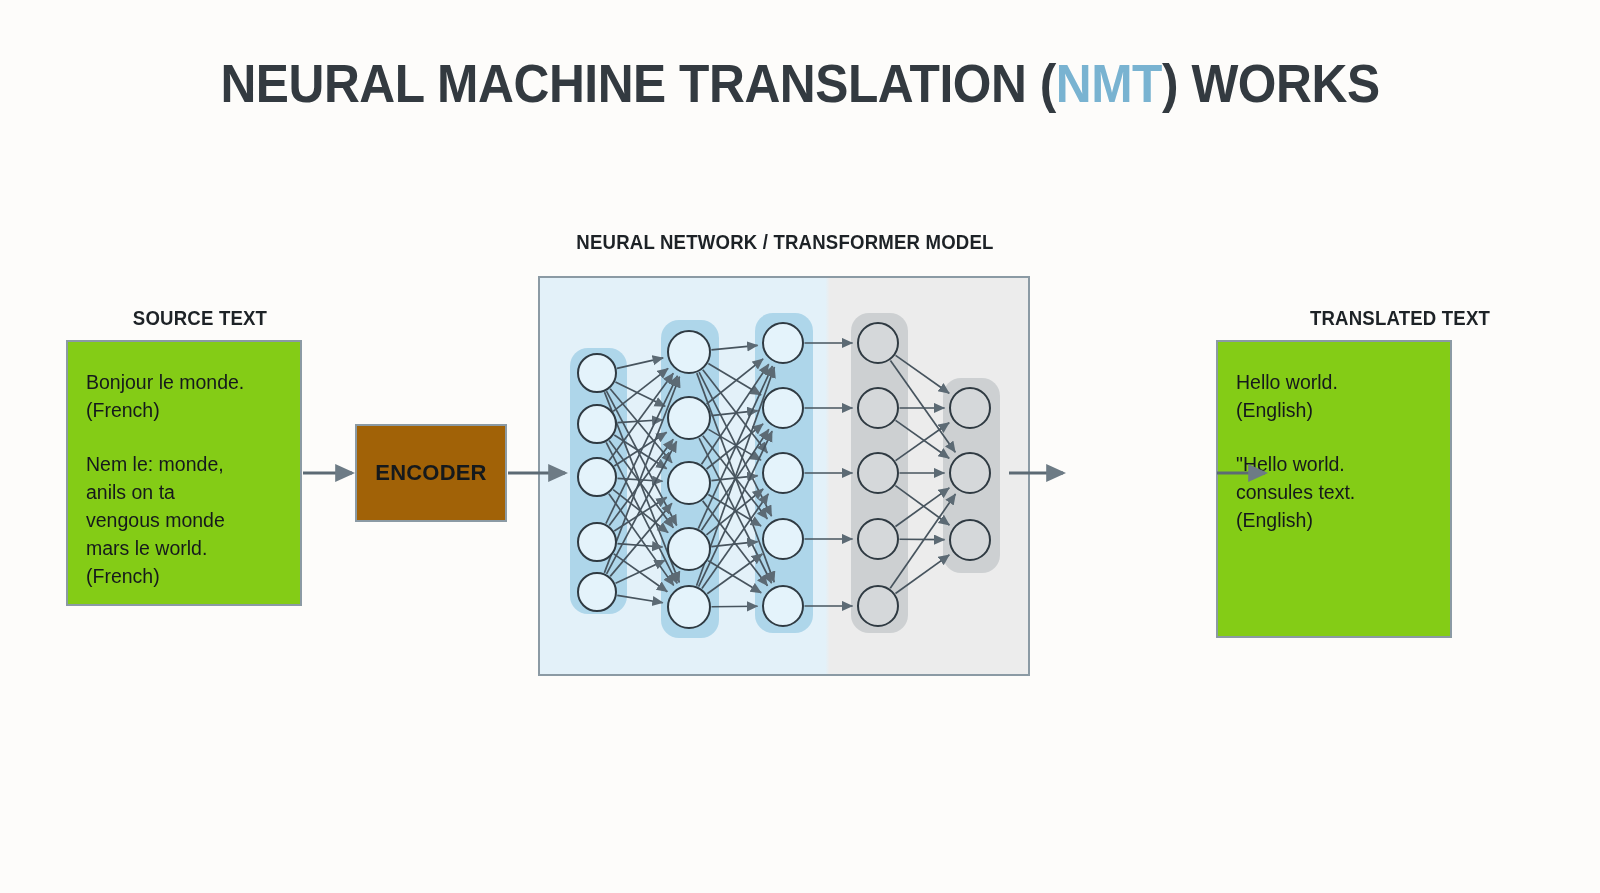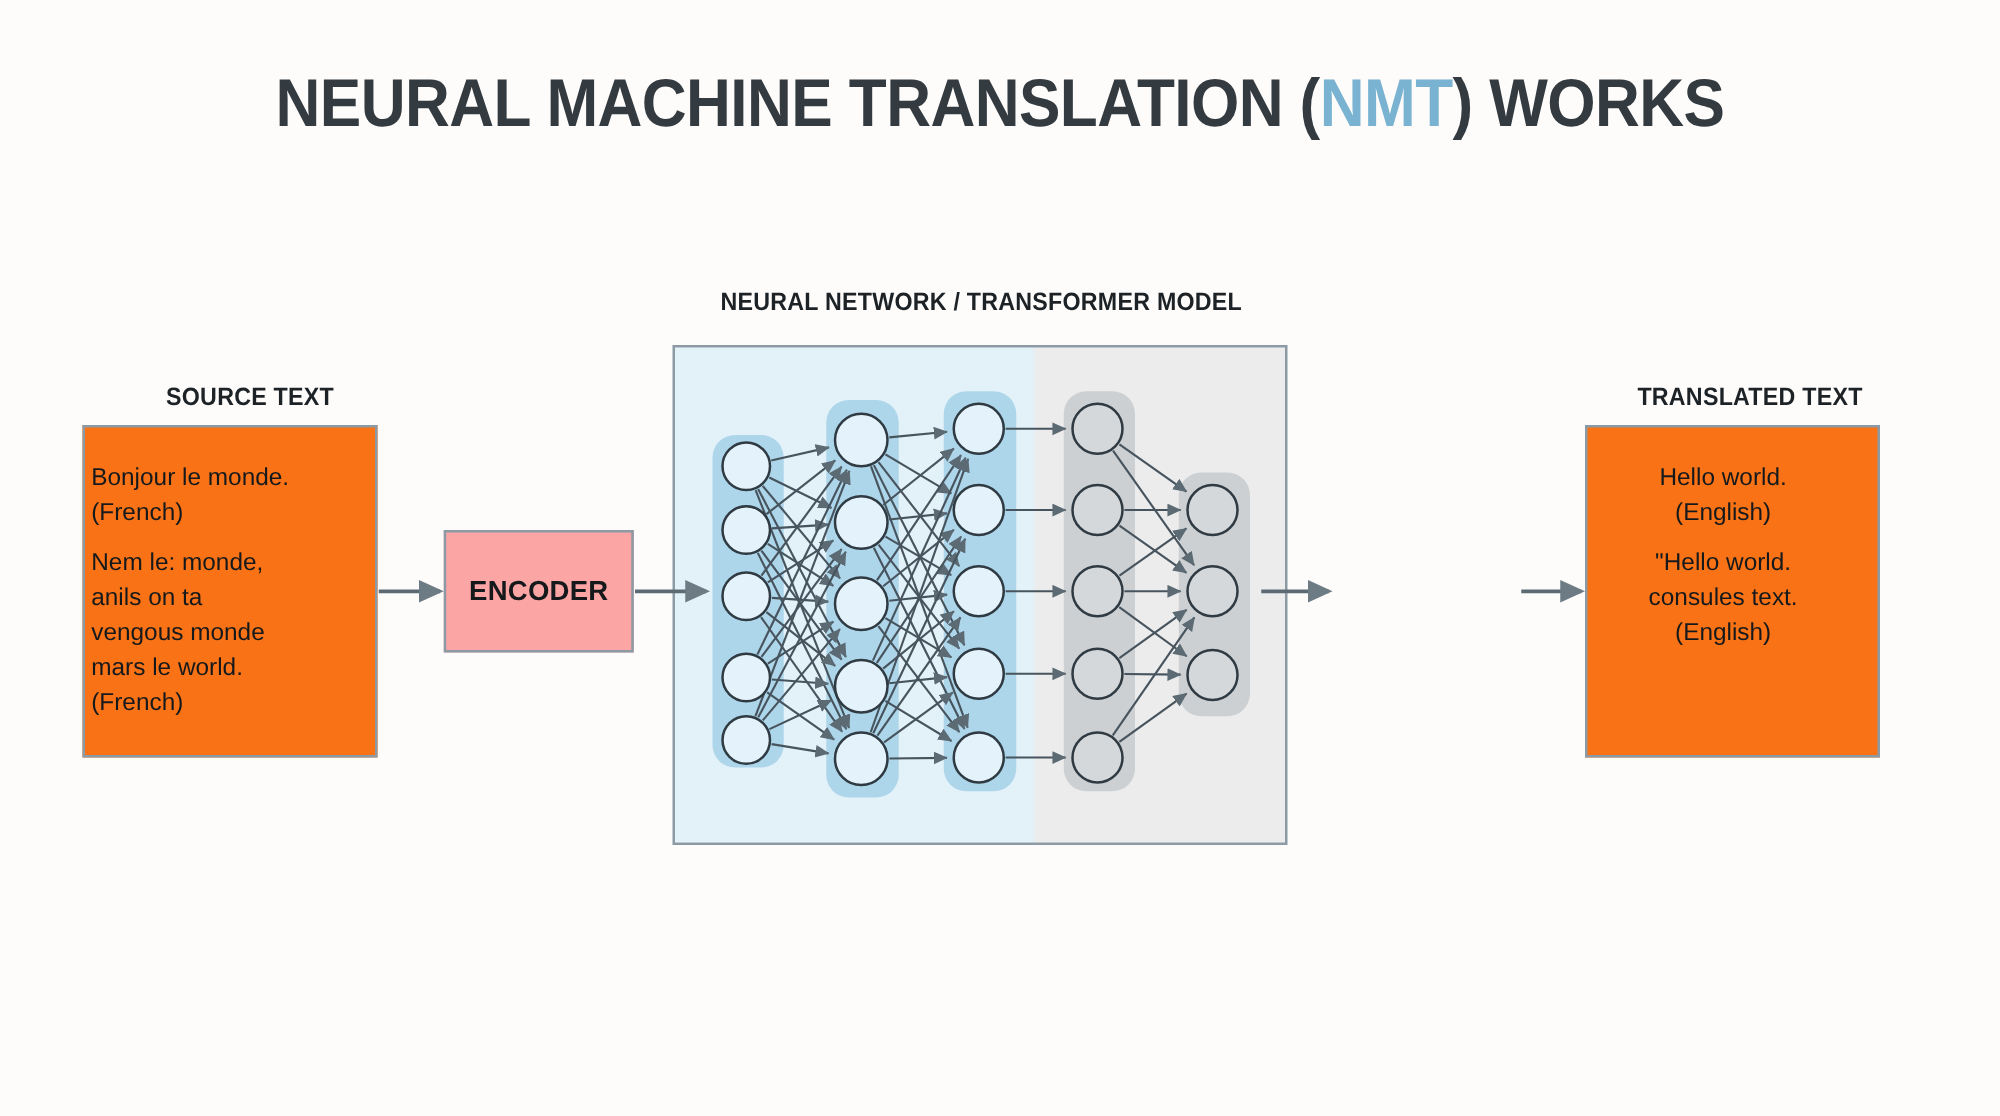--- a/index.html
+++ b/index.html
@@ -50,37 +50,37 @@
     white-space: nowrap;
     transform: scaleX(0.93);
   }
   #caption-source   { left: 40px;  top: 307px; width: 320px; }
   #caption-network  { left: 530px; top: 231px; width: 510px; }
   #caption-target   { left: 1230px; top: 307px; width: 340px; }
 
   
   .textbox {
     position: absolute;
-    background: #f97316;
+    background: #84cc16;
     border: 2px solid #8b9aa4;
     box-sizing: border-box;
-    padding: 26px 20px 14px 5px;
+    padding: 26px 20px 14px 18px;
     font-size: 19.5px;
     line-height: 28px;
     color: #15191c;
   }
   #source-textbox { left: 66px;  top: 340px; width: 236px; height: 266px; }
-  #target-textbox { left: 1268px; top: 340px; width: 236px; height: 266px; text-align: center; }
+  #target-textbox { left: 1216px; top: 340px; width: 236px; height: 298px; }
   .textbox p { margin: 0; }
-  .textbox p.gap { margin-top: 12px; }
+  .textbox p.gap { margin-top: 26px; }
 
   
   .procbox {
     position: absolute;
-    background: #fca5a5;
+    background: #a16207;
     border: 2px solid #8b9aa4;
     box-sizing: border-box;
     display: flex;
     align-items: center;
     justify-content: center;
     font-size: 22px;
     font-weight: 700;
     color: #15191c;
     letter-spacing: 0.2px;
   }

